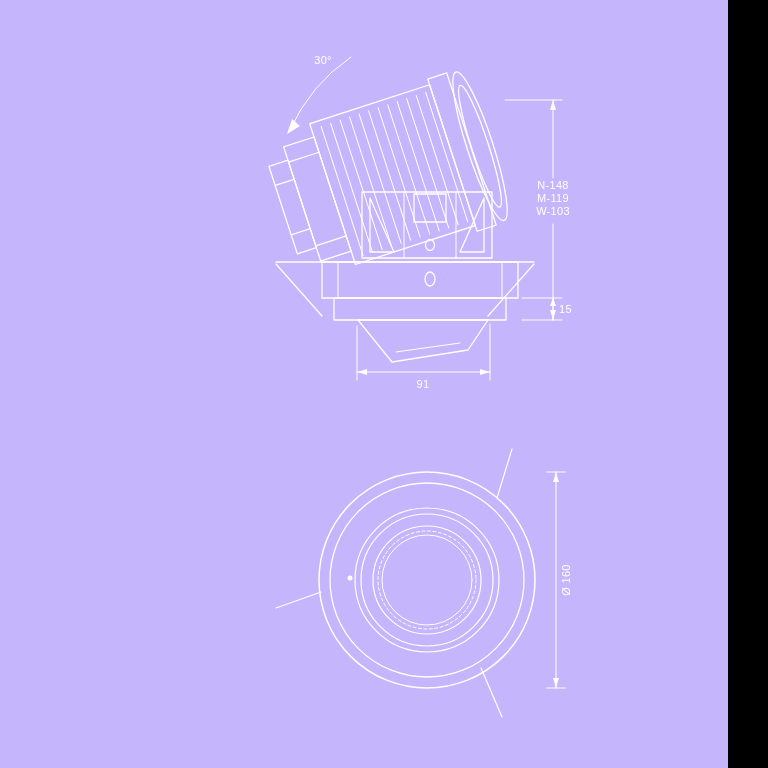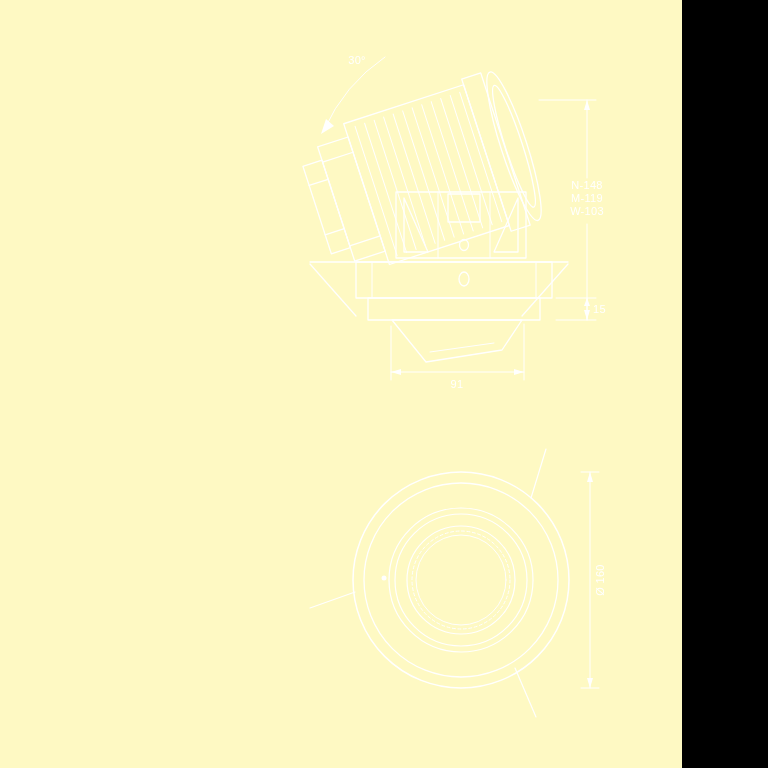--- a/index.html
+++ b/index.html
@@ -2,25 +2,24 @@
 <html><head>
 <meta charset="utf-8">
 <style>
   html, body {
     margin: 0;
     padding: 0;
     background: #000000;
   }
   .stage {
     position: relative;
-    width: 648px;
+    width: 728px;
     height: 768px;
-    background: #fef9c3;
+    background: #c4b5fd;
     overflow: hidden;
-    padding-left: 34px;
   }
   svg { display: block; }
   svg text {
     fill: #ffffff;
     stroke: none;
     font-family: "Liberation Sans", "DejaVu Sans", sans-serif;
     font-size: 11px;
     letter-spacing: 0.3px;
   }
 </style>

